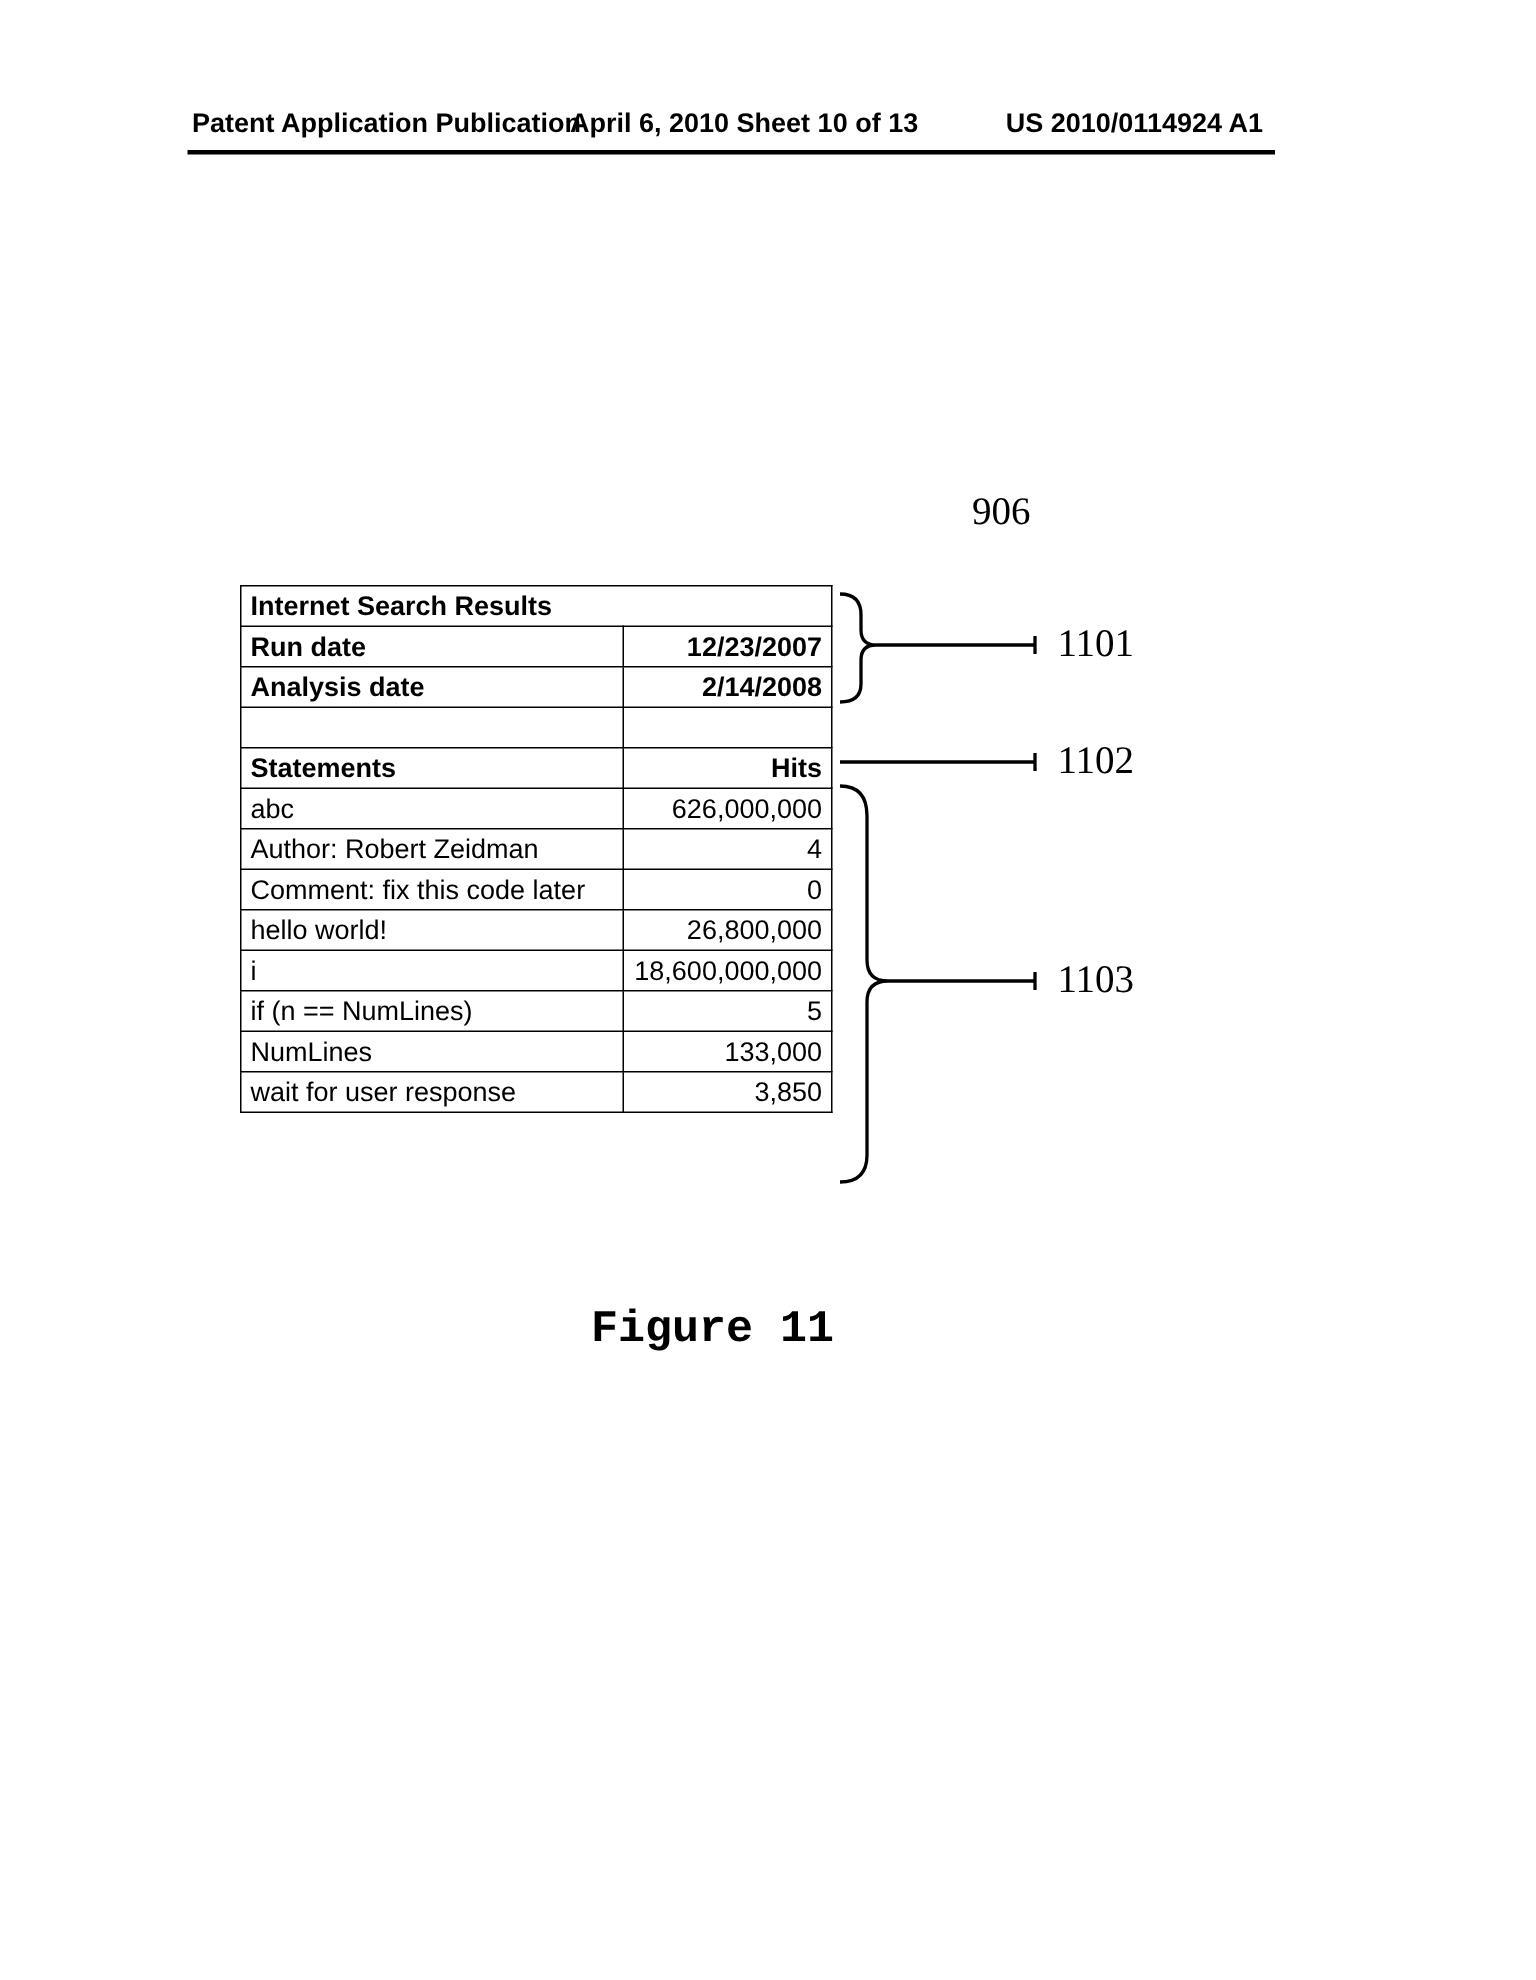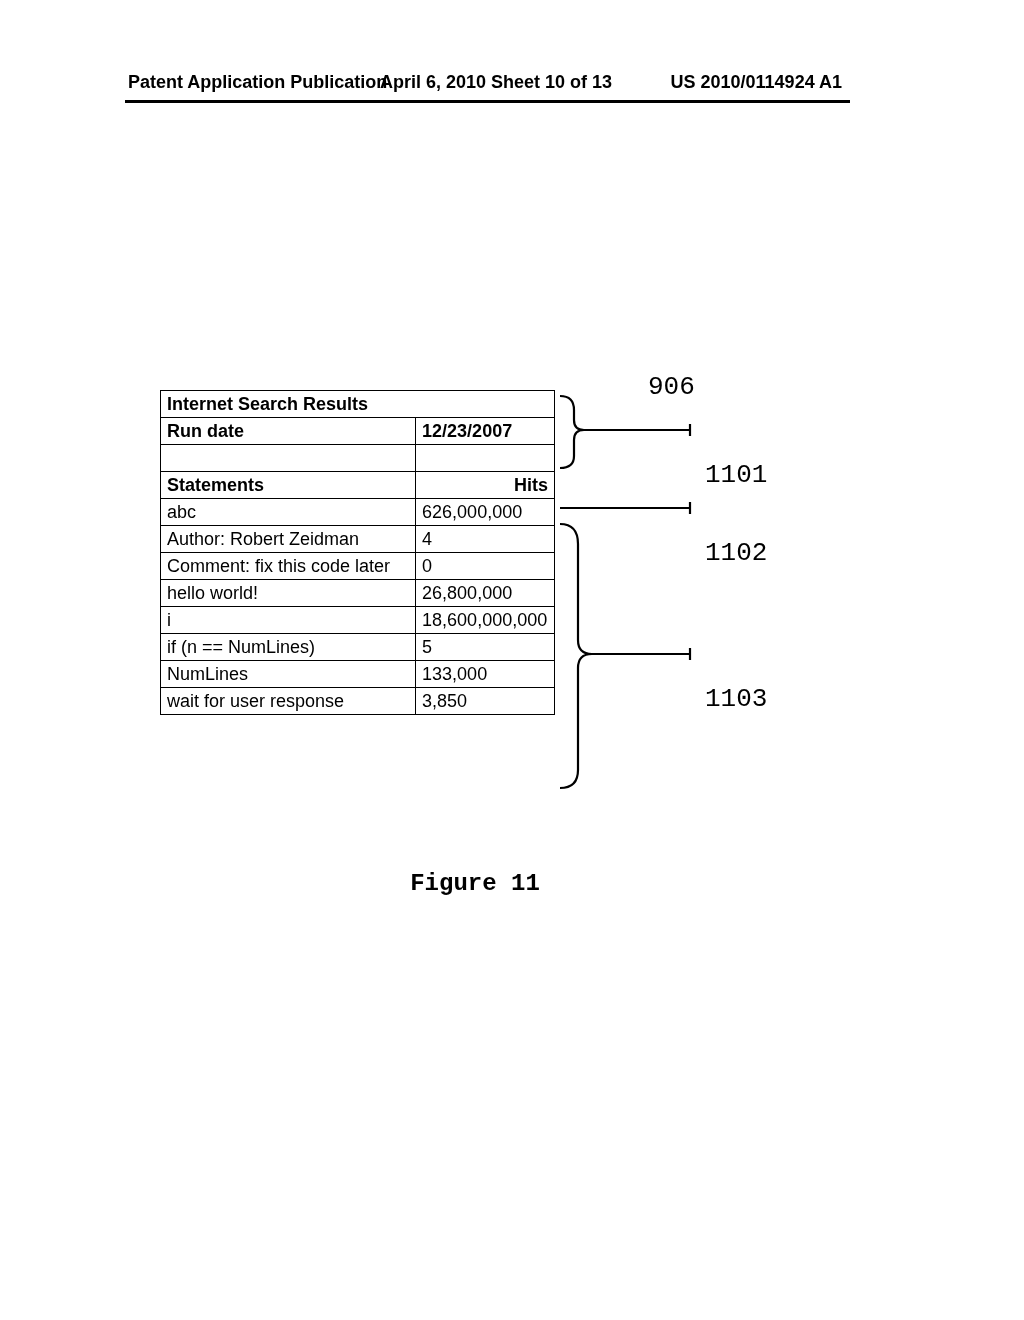--- a/index.html
+++ b/index.html
@@ -49,48 +49,47 @@
     width: 395px;
   }
   .tbl td {
     border: 1.5px solid #000;
     padding: 2px 6px;
     vertical-align: middle;
     height: 22px;
     white-space: nowrap;
   }
   .tbl td:first-child { width: 268px; }
-  .tbl td.num { width: 127px; }
+  .tbl td.num { text-align: right; width: 127px; }
   .tbl td.b  { font-weight: bold; }
   .tbl td.empty { background: #fff; }
   .tbl td[colspan] { }
 
   
   .overlay {
     position: absolute;
     left: 0; top: 0;
     width: 720px; height: 450px;
     pointer-events: none;
   }
 
   .reflabel {
     position: absolute;
-    font-family: Liberation Mono, monospace;
+    font-family: Liberation Serif, serif;
     font-size: 26px;
-    margin-top: 46px;
   }
 
   .caption {
     position: absolute;
     left: 0; right: 0;
     top: 870px;
     text-align: center;
     font-family: "Courier New", Courier, monospace;
     font-weight: bold;
-    font-size: 24px;
+    font-size: 30px;
   }
 </style>
 </head>
 <body>
 
 <div class="page">
 
   <div class="hdr hdr-left">Patent Application Publication</div>
   <div class="hdr hdr-mid">April 6, 2010  Sheet 10 of 13</div>
   <div class="hdr hdr-right">US 2010/0114924 A1</div>
@@ -99,20 +98,24 @@
   <div class="figwrap">
 
     <table class="tbl">
       <tbody>
           <tr>
             <td class="b" colspan="2">Internet Search Results</td>
           </tr>
       <tr>
         <td class="b">Run date</td>
         <td class="b num">12/23/2007</td>
+      </tr>
+      <tr>
+        <td class="b">Analysis date</td>
+        <td class="b num">2/14/2008</td>
       </tr>
       <tr>
             <td class="empty"></td>
             <td class="empty"></td>
           </tr>
       <tr>
         <td class="b">Statements</td>
         <td class="b" style="text-align:right">Hits</td>
       </tr>
       <tr>

